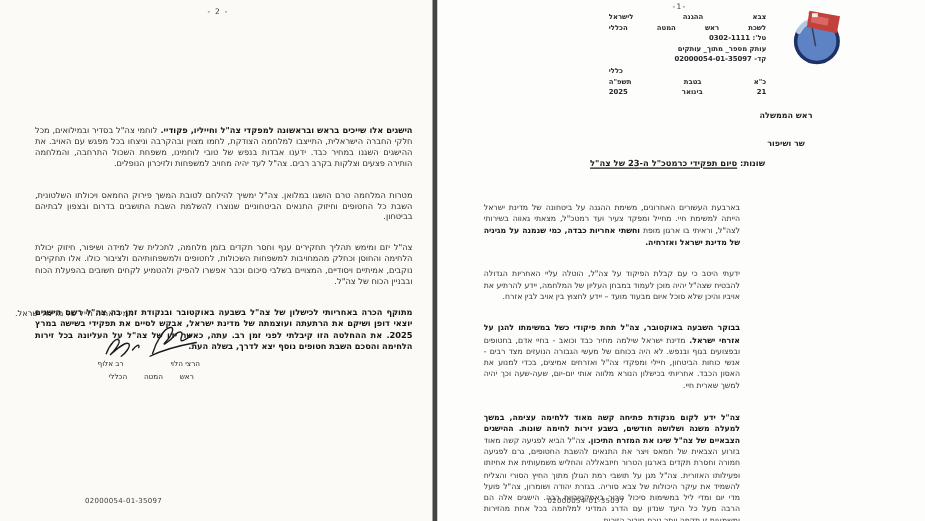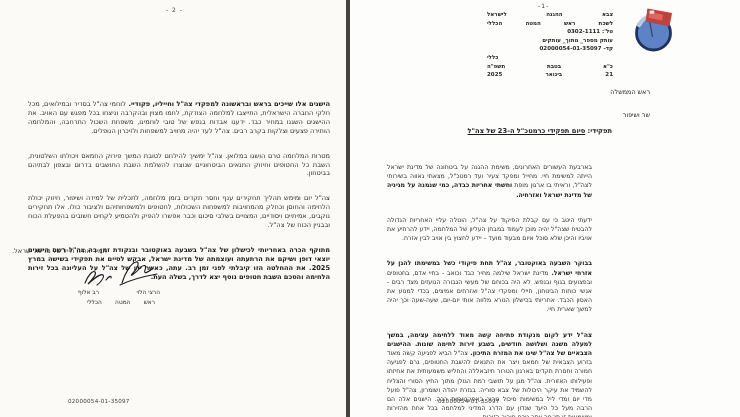--- a/index.html
+++ b/index.html
@@ -24,22 +24,22 @@
     direction:rtl;font-size:5.5px;line-height:8.6px;
     font-weight:bold;color:#27272b;
   }
   .hline{text-align:justify;}
   .hline.spread{text-align-last:justify;}
 
   .emblem{position:absolute;left:281px;top:4px;}
 
   .addressees{
     position:absolute;right:90px;top:88px;
-    direction:rtl;text-align:right;
-    font-weight:normal;font-size:6.4px;color:#222;
+    direction:rtl;text-align:center;
+    font-weight:bold;font-size:6.4px;color:#222;
   }
   .addressee{margin-bottom:15px;white-space:nowrap;}
 
   .subject{
     position:absolute;right:128px;top:127px;
     direction:rtl;font-size:6.7px;font-weight:bold;
     color:#1c1c1e;white-space:nowrap;
   }
   .subject .u{text-decoration:underline;text-underline-offset:1px;}
 
@@ -144,21 +144,21 @@
         <div class="hline spread">כ"א בטבת תשפ"ה</div>
         <div class="hline spread">21 בינואר 2025</div>
       </div>
 
     <div class="addressees">
         <div class="addressee">ראש הממשלה</div>
         <div class="addressee">שר ושיפור</div>
       </div>
 
     <div class="subject">
-      <span>תפקידי: </span><span class="u">סיום תפקידי כרמטכ"ל ה-23 של צה"ל</span>
+      <span>שונות: </span><span class="u">סיום תפקידי כרמטכ"ל ה-23 של צה"ל</span>
     </div>
 
     <div class="body body-1">
         <p><span>בארבעת העשורים האחרונים, משימת ההגנה על ביטחונה של מדינת ישראל הייתה למשימת חיי. מחייל ומפקד צעיר ועד רמטכ"ל, מצאתי גאווה בשירותי לצה"ל, וראיתי בו ארגון מופת </span><span class="b">וחשתי אחריות כבדה, כמי שנמנה על מגיניה של מדינת ישראל ואזרחיה.</span></p>
         <p><span>ידעתי היטב כי עם קבלת הפיקוד על צה"ל, הוטלה עליי האחריות הגדולה להבטיח שצה"ל יהיה מוכן לעמוד במבחן העליון של המלחמה, יידע להרתיע את אויביו והיכן שלא סוכל איום מבעוד מועד – יידע לחצוץ בין אויב לבין אזרח.</span></p>
         <p><span class="b">בבוקר השבעה באוקטובר, צה"ל תחת פיקודי כשל במשימתו להגן על אזרחי ישראל. </span><span>מדינת ישראל שילמה מחיר כבד וכואב - בחיי אדם, בחטופים ובפצועים בגוף ובנפש. לא היה בכוחם של מעשי הגבורה הנועזים מצד רבים - אנשי כוחות הביטחון, חיילי ומפקדי צה"ל ואזרחים אמיצים, בכדי למנוע את האסון הכבד. אחריותי בכישלון הנורא מלווה אותי יום-יום, שעה-שעה וכך יהיה למשך שארית חיי.</span></p>
         <p><span class="b">צה"ל ידע לקום מנקודת פתיחה קשה מאוד ללחימה עצימה, במשך למעלה משנה ושלושה חודשים, בשבע זירות לחימה שונות. ההישגים הצבאיים של צה"ל שינו את המזרח התיכון. </span><span>צה"ל הביא לפגיעה קשה מאוד בזרוע הצבאית של חמאס ויצר את התנאים להשבת החטופים, גרם לפגיעה חמורה וחסרת תקדים בארגון הטרור חיזבאללה והחליש משמעותית את אחיזתו ופעילותו האזורית. צה"ל מגן על תושבי רמת הגולן מתוך החיץ הסורי והצליח להשמיד את עיקר היכולות של צבא סוריה. בגזרת יהודה ושומרון, צה"ל פועל מדי יום ומדי ליל במשימות סיכול טרור באפקטיביות רבה. הישגים אלה הם הרבה מעל כל היעד שנדון עם הדרג המדיני למלחמה בכל אחת מהזירות ומשמעות זו תקפה יותר נוכח חיבור הזירות.</span></p>
       </div>
 
     <div class="ref-footer">02000054-01-35097</div>

